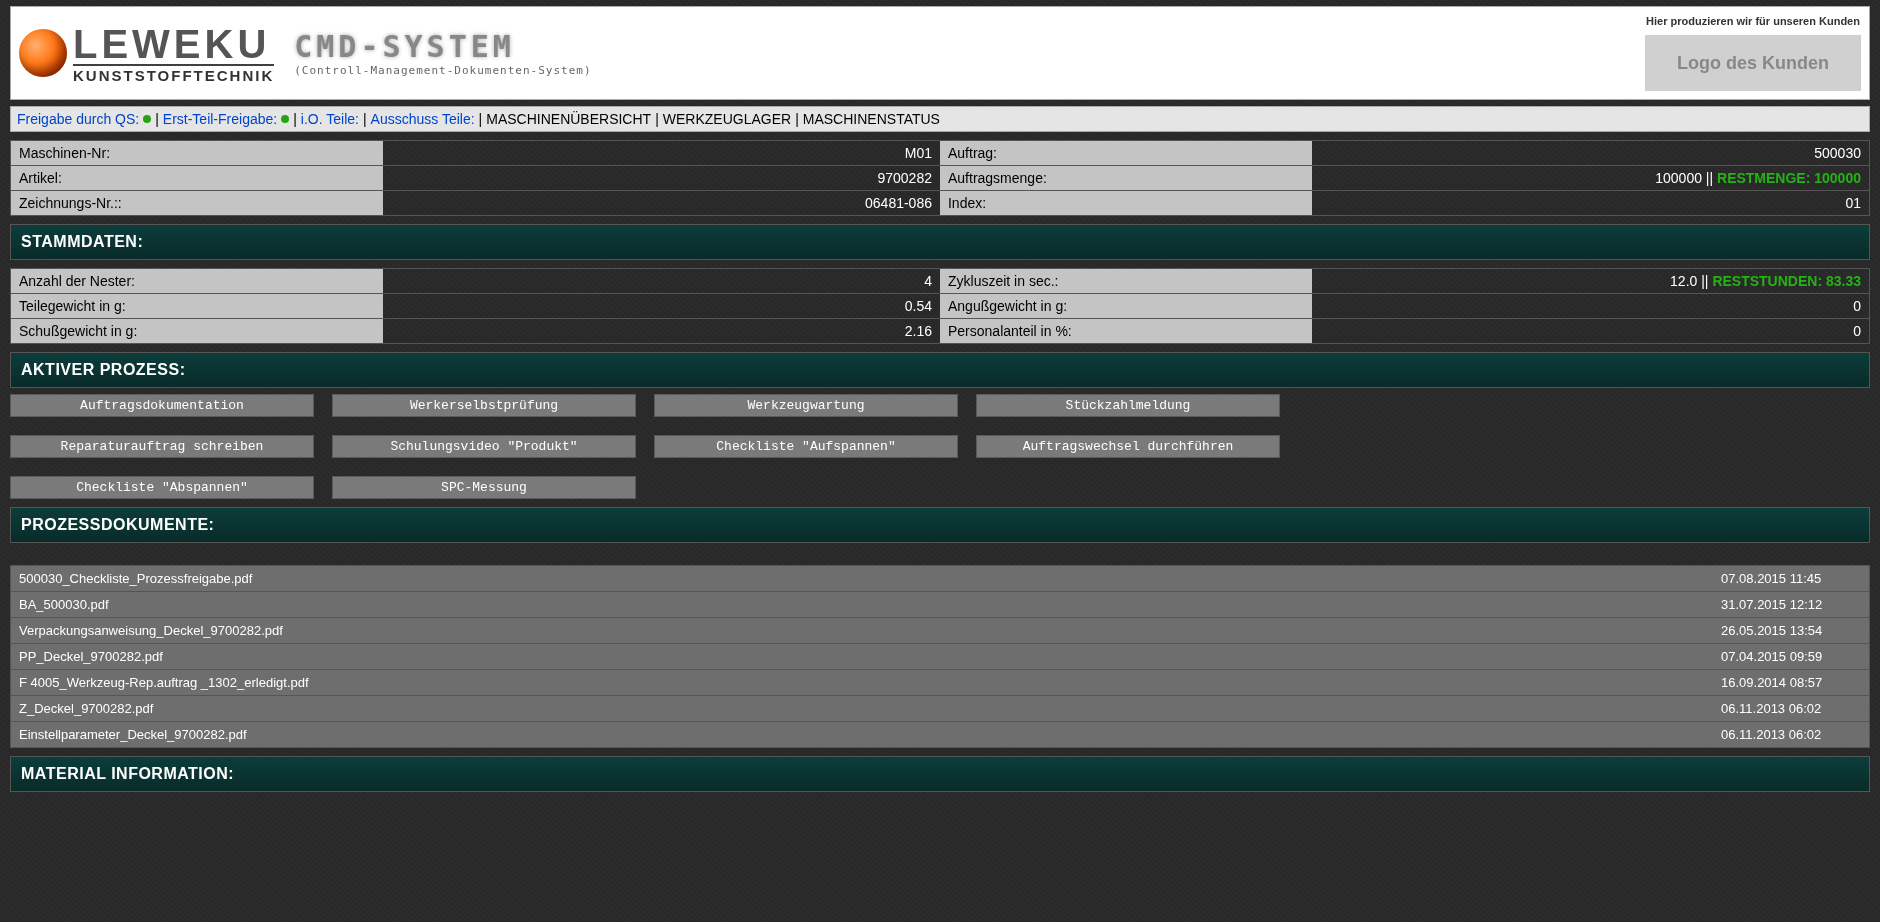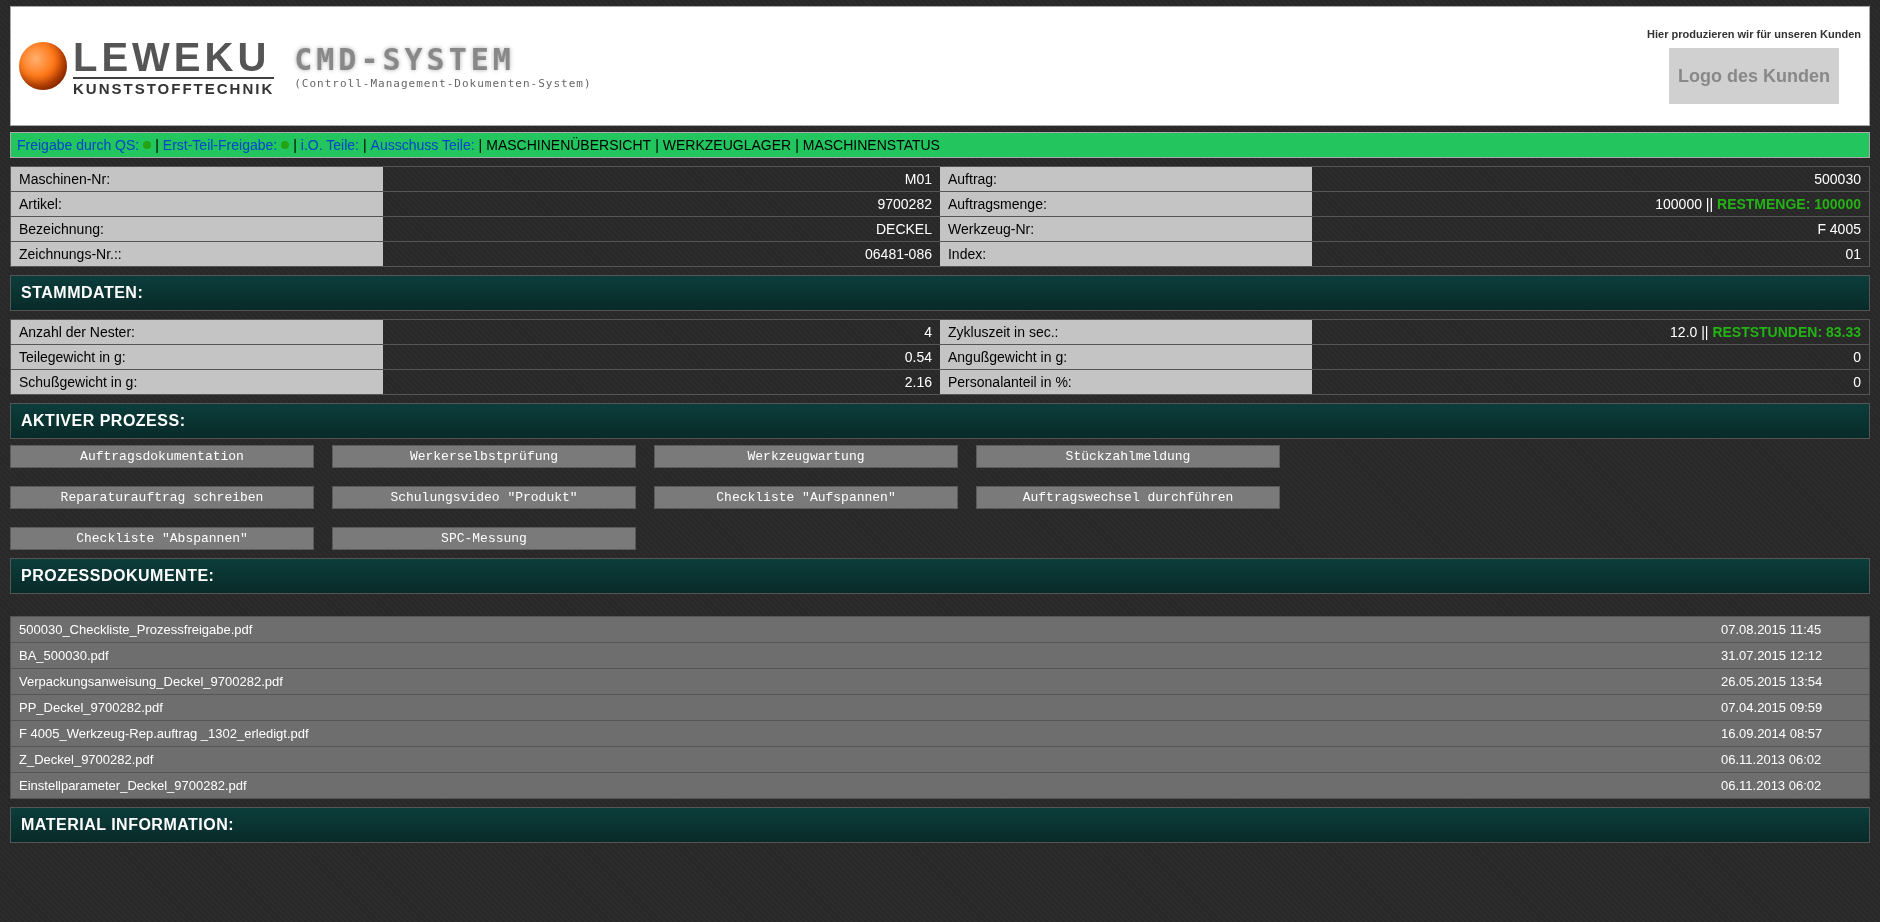--- a/index.html
+++ b/index.html
@@ -11,21 +11,21 @@
     font-size: 14px;
     min-width: 1550px;
   }
   .page { padding: 6px 10px; }
   
   .hdr {
     background: #fff;
     border: 1px solid #aaa;
     display: flex;
     align-items: center;
-    padding: 21px 8px;
+    padding: 8px 8px;
     gap: 20px;
   }
   .logo-leweku {
     display: flex; align-items: center; gap: 6px;
     font-family: "Arial Narrow", Arial, sans-serif;
   }
   .lw-ball {
     width: 48px; height: 48px;
     background: radial-gradient(circle at 35% 35%, #ffb070 0%, #ff7a1a 40%, #d84400 70%, #7a2700 100%);
     border-radius: 50%;
@@ -34,27 +34,27 @@
   .lw-txt { display:flex; flex-direction:column; line-height:1; }
   .lw-big { font-size: 40px; font-weight: 600; color:#555; letter-spacing: 4px; }
   .lw-small { font-size: 15px; font-weight: 700; color:#333; letter-spacing: 2px; border-top:2px solid #404040; padding-top:2px;text-align:right;}
   .logo-cmd { color:#888; font-family: monospace; letter-spacing:4px; }
   .cmd-big { font-size:30px; text-shadow: 0 0 4px #aaa; font-weight:bold;}
   .cmd-sub { font-size:11px; letter-spacing:1px; color:#666; }
   .hdr-spacer { flex:1; }
   .kunde { display:flex; flex-direction:column; align-items:center; gap:8px; }
   .kunde-hint { font-size:11px; font-weight:bold; color:#333; }
   .kunde-logo {
-    width:170px; height:56px; background:#d0d0d0;
+    width:216px; height:56px; background:#d0d0d0;
     display:flex; align-items:center; justify-content:center;
     font-weight:bold; color:#888; font-size:18px;
   }
   
   .navbar {
-    background:#22c55e; color:#000;
+    background:#e5e5e5; color:#000;
     border:1px solid #aaa;
     padding:4px 6px;
     margin-top:6px;
     font-size:14px;
     display:flex; flex-wrap:wrap; gap:2px; align-items:center;
   }
   .navbar a { color:#0044cc; text-decoration:none; }
   .navbar .sep { color:#000; margin: 0 2px;}
   .navbar .plain { color:#000; }
   .dot { display:inline-block; width:8px; height:8px; border-radius:50%; background:#24a314; margin-left:2px; vertical-align:middle;}
@@ -154,26 +154,20 @@
       <div class="kv-label">Maschinen-Nr:</div>
       <div class="kv-value">M01</div>
       <div class="kv-label">Auftrag:</div>
       <div class="kv-value">500030</div>
     </div>
     <div class="kv-row">
       <div class="kv-label">Artikel:</div>
       <div class="kv-value">9700282</div>
       <div class="kv-label">Auftragsmenge:</div>
       <div class="kv-value"><span>100000 || </span><span class="green">RESTMENGE: 100000</span></div>
-    </div>
-    <div class="kv-row">
-      <div class="kv-label">Bezeichnung:</div>
-      <div class="kv-value">DECKEL</div>
-      <div class="kv-label">Werkzeug-Nr:</div>
-      <div class="kv-value">F 4005</div>
     </div>
     <div class="kv-row">
       <div class="kv-label">Zeichnungs-Nr.::</div>
       <div class="kv-value">06481-086</div>
       <div class="kv-label">Index:</div>
       <div class="kv-value">01</div>
     </div>
   </div>
 
   <div class="section-hdr">STAMMDATEN:</div>

